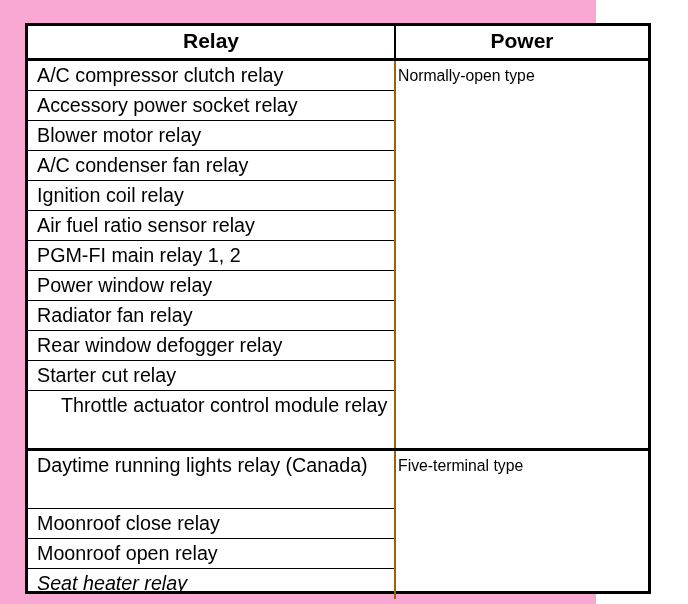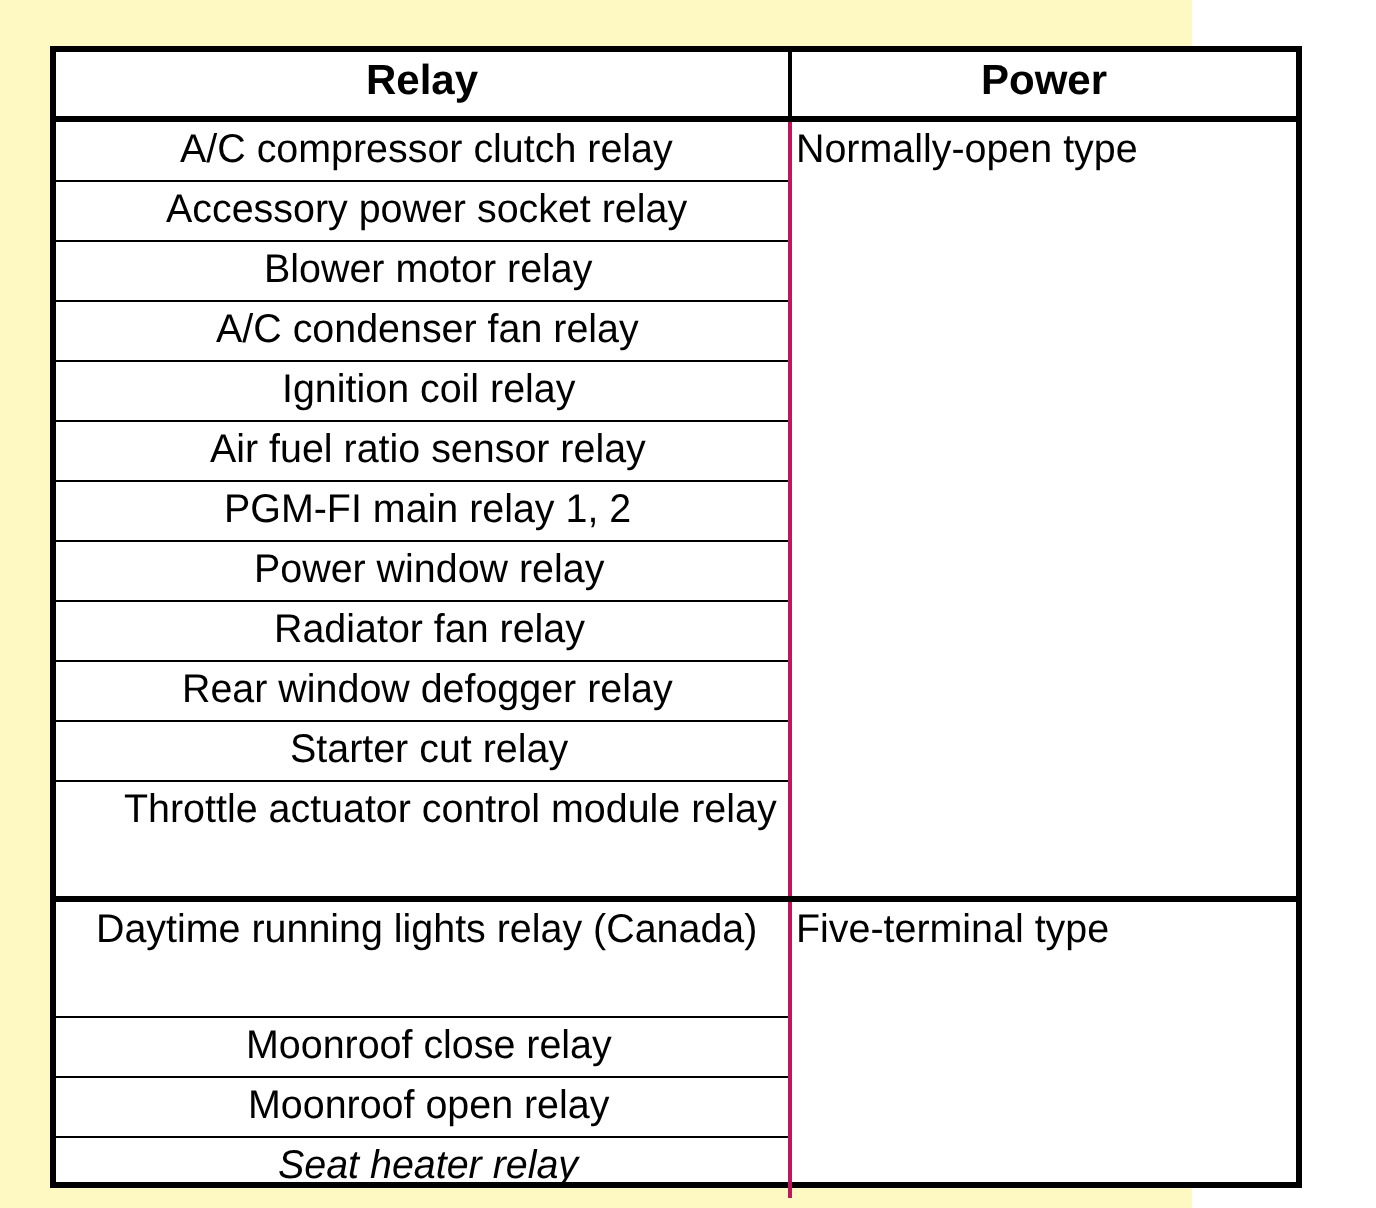--- a/index.html
+++ b/index.html
@@ -14,21 +14,21 @@
     overflow: hidden;
     font-family: "Liberation Sans", "DejaVu Sans", sans-serif;
     color: #000000;
     -webkit-font-smoothing: none;
   }
 
   #page {
     position: relative;
     width: 596px;
     height: 604px;
-    background: #fef9c3;
+    background: #f9a8d4;
   }
 
   
   #relay-table {
     position: absolute;
     left: 25px;
     top: 23px;
     width: 626px;   
     height: 571px;  
     border: 3px solid #000000;
@@ -64,46 +64,45 @@
 
   
   td {
     vertical-align: top;
     font-size: 20px;
     line-height: 29px;
     padding: 0;
   }
 
   td.relay-cell {
-    border-right: 2px solid #be185d;
+    border-right: 2px solid #a16207;
     border-bottom: 1px solid #000000;
     padding-left: 9px;
     height: 30px;
     box-sizing: border-box;
     white-space: nowrap;
-    text-align: center;
   }
   td.relay-cell.two-line {
     height: 59px;
     white-space: normal;
   }
   td.relay-cell.last-in-group {
     border-bottom: 3px solid #000000;
     padding-left: 33px;
   }
   td.relay-cell.last-row {
     border-bottom: none;
     font-style: italic;
   }
 
   td.test-cell {
     padding-left: 2px;
     padding-top: 0px;
     vertical-align: top;
-    font-size: 20px;
+    font-size: 16px;
     line-height: 29px;
   }
   td.test-cell.group-1 {
     border-bottom: 3px solid #000000;
   }
 
   .test-text {
     display: block;
     max-width: 215px;
     white-space: normal;

